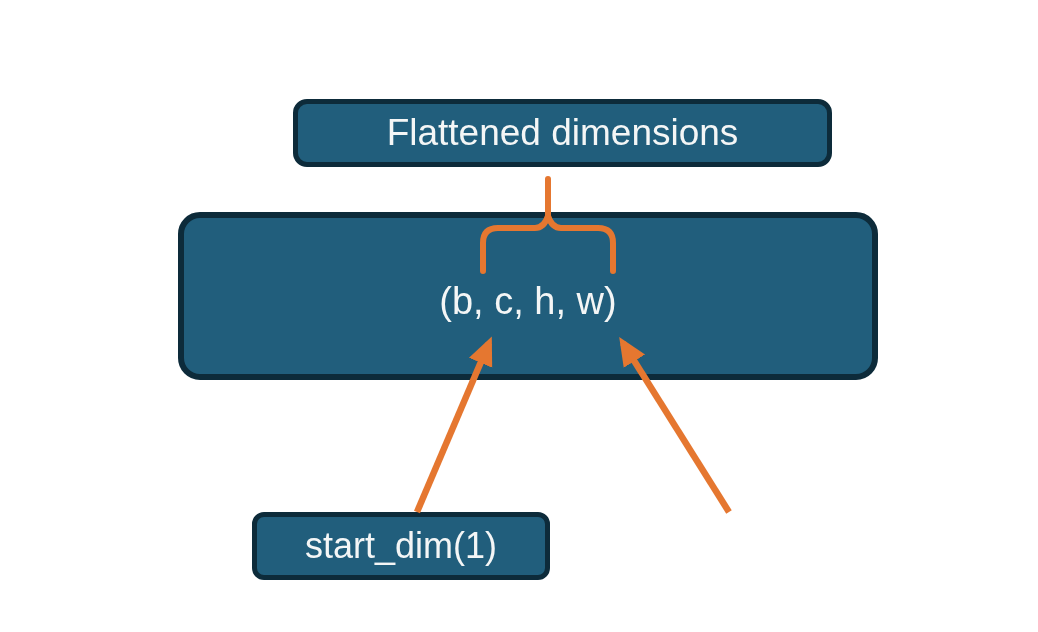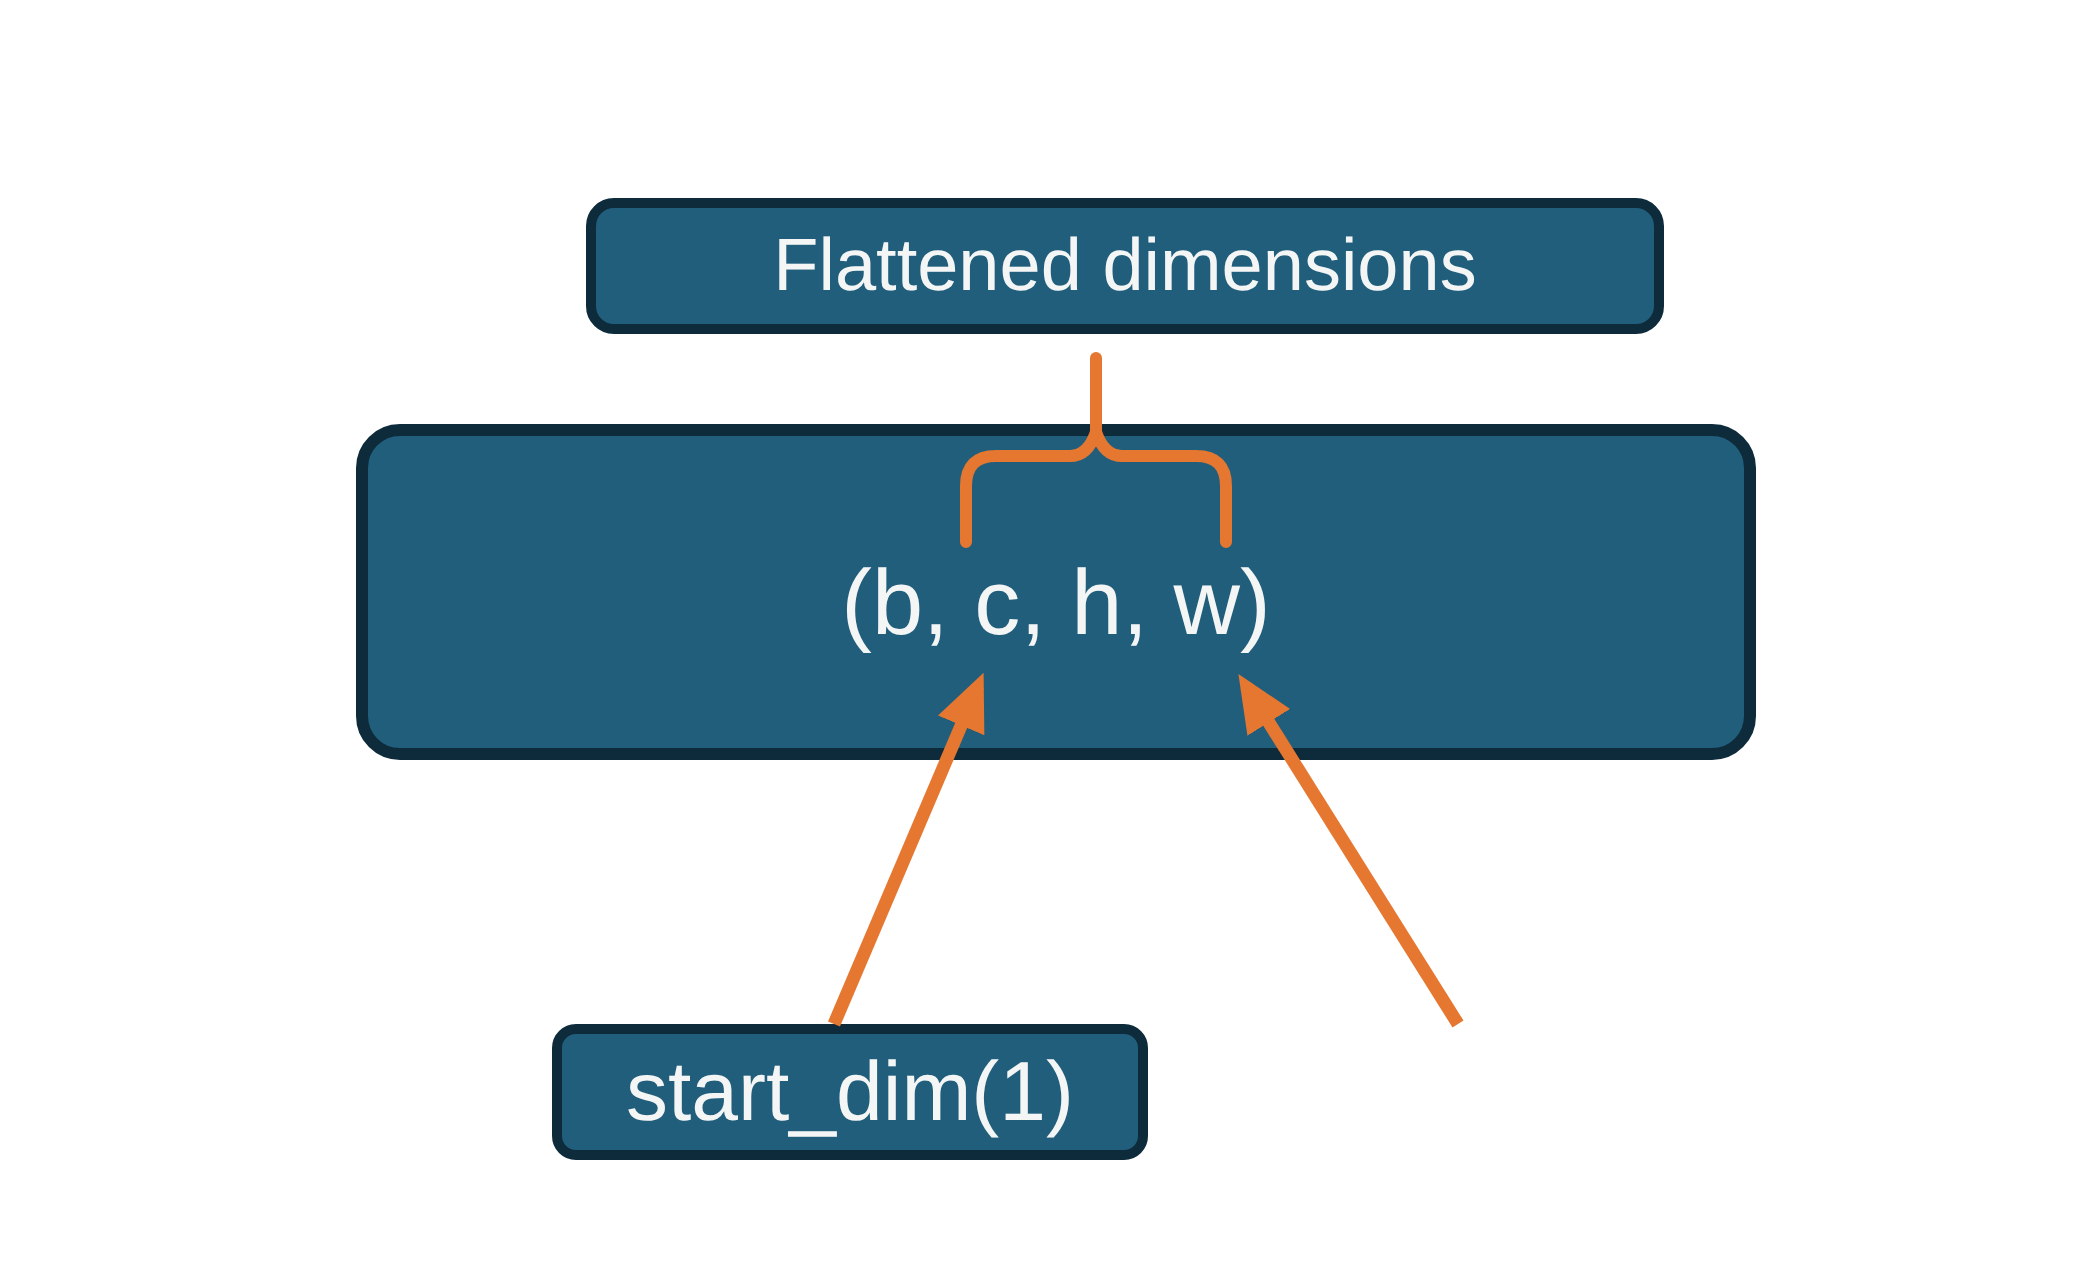--- a/index.html
+++ b/index.html
@@ -35,28 +35,28 @@
     left: 293px; top: 99px;
     width: 539px; height: 68px;
     border-radius: 14px;
     font-size: 37px;
   }
   .tensor-box {
     left: 178px; top: 212px;
     width: 700px; height: 168px;
     border-radius: 22px;
     border-width: 6px;
-    font-size: 46px;
+    font-size: 38px;
   }
   .tensor-box span { margin-top: 10px; }
   .start-dim-box {
-    left: 276px; top: 512px;
+    left: 252px; top: 512px;
     width: 298px; height: 68px;
     border-radius: 12px;
-    font-size: 42px;
+    font-size: 36px;
     text-align: right;
   }
   .end-dim-box {
     left: 581px; top: 512px;
     width: 299px; height: 70px;
     border-radius: 12px;
     font-size: 34px;
   }
   svg.overlay {
     position: absolute;

